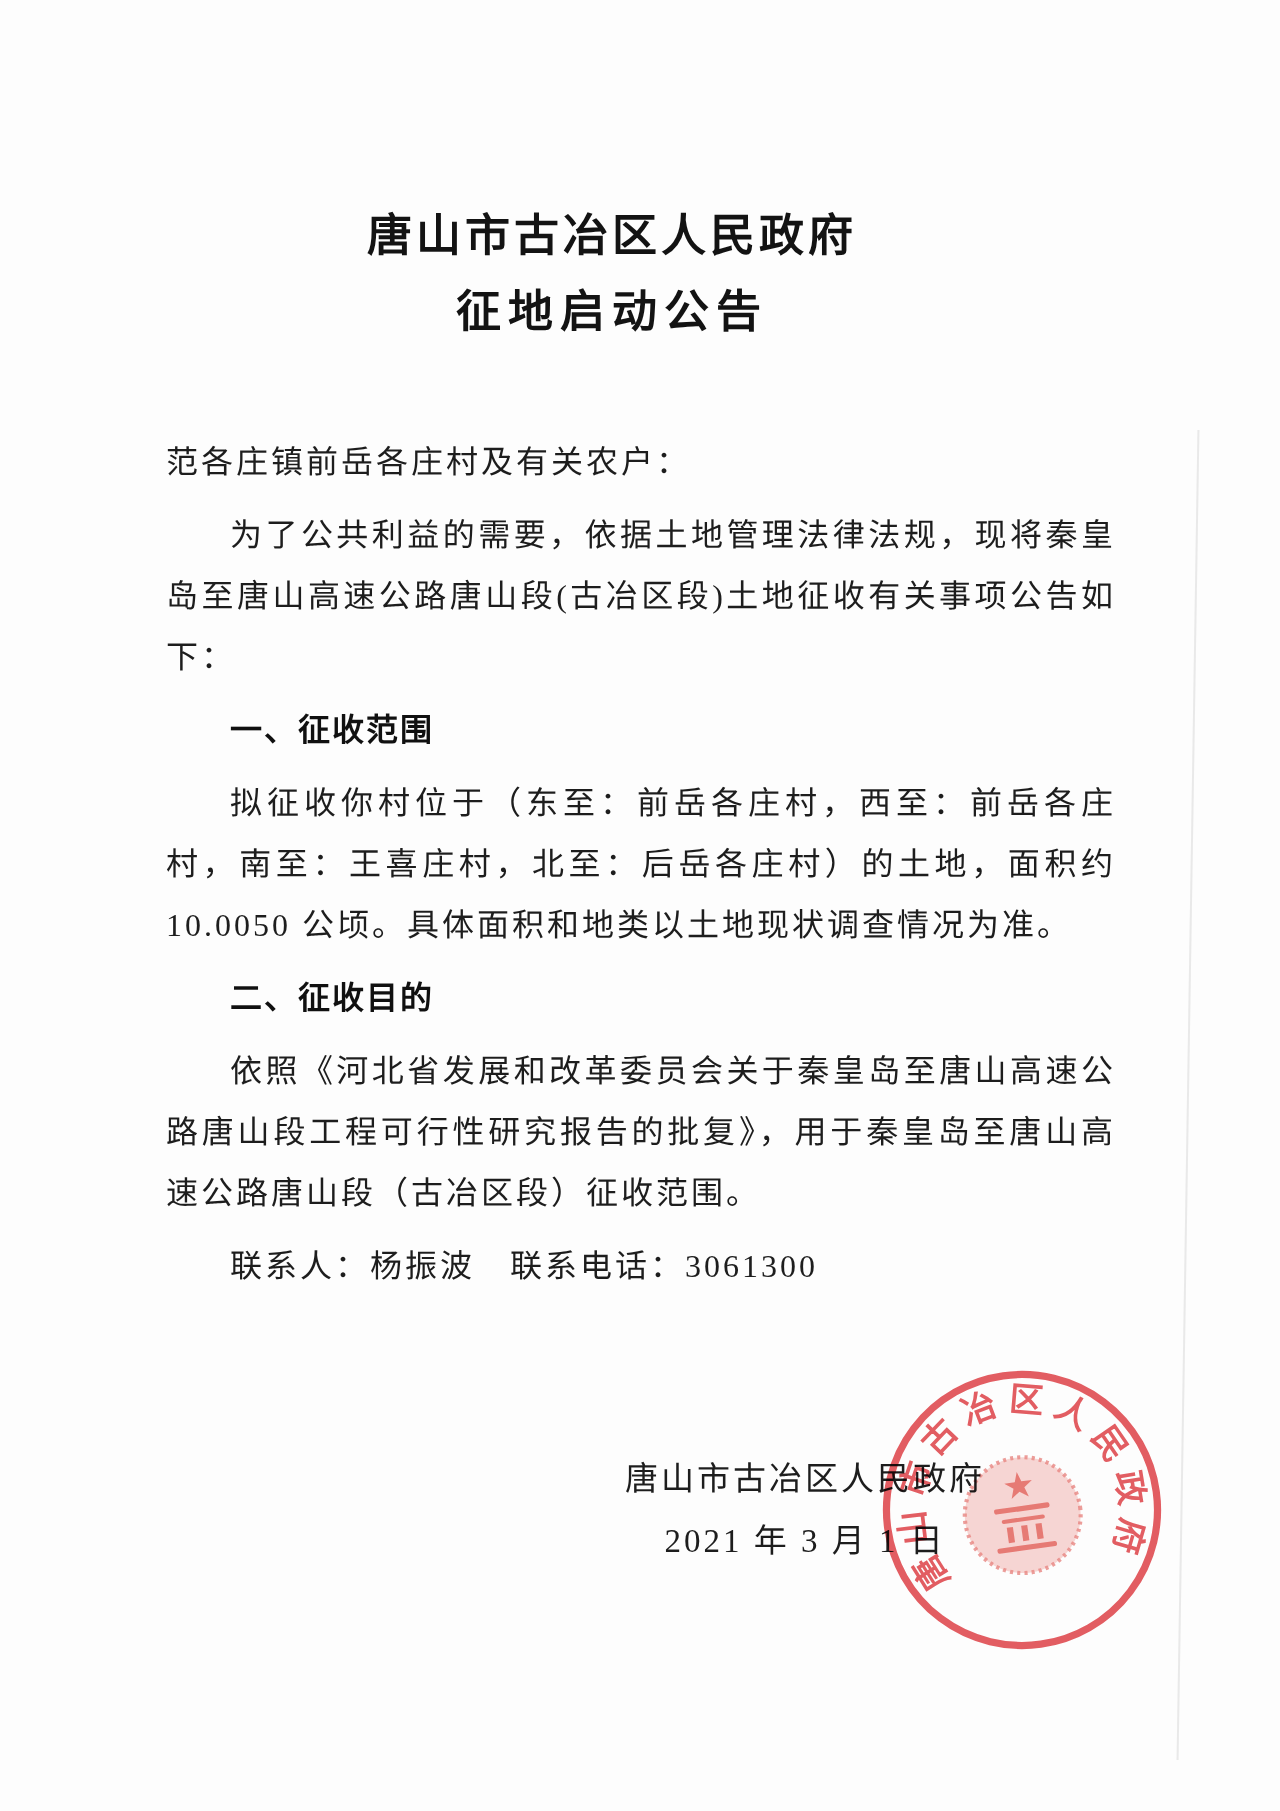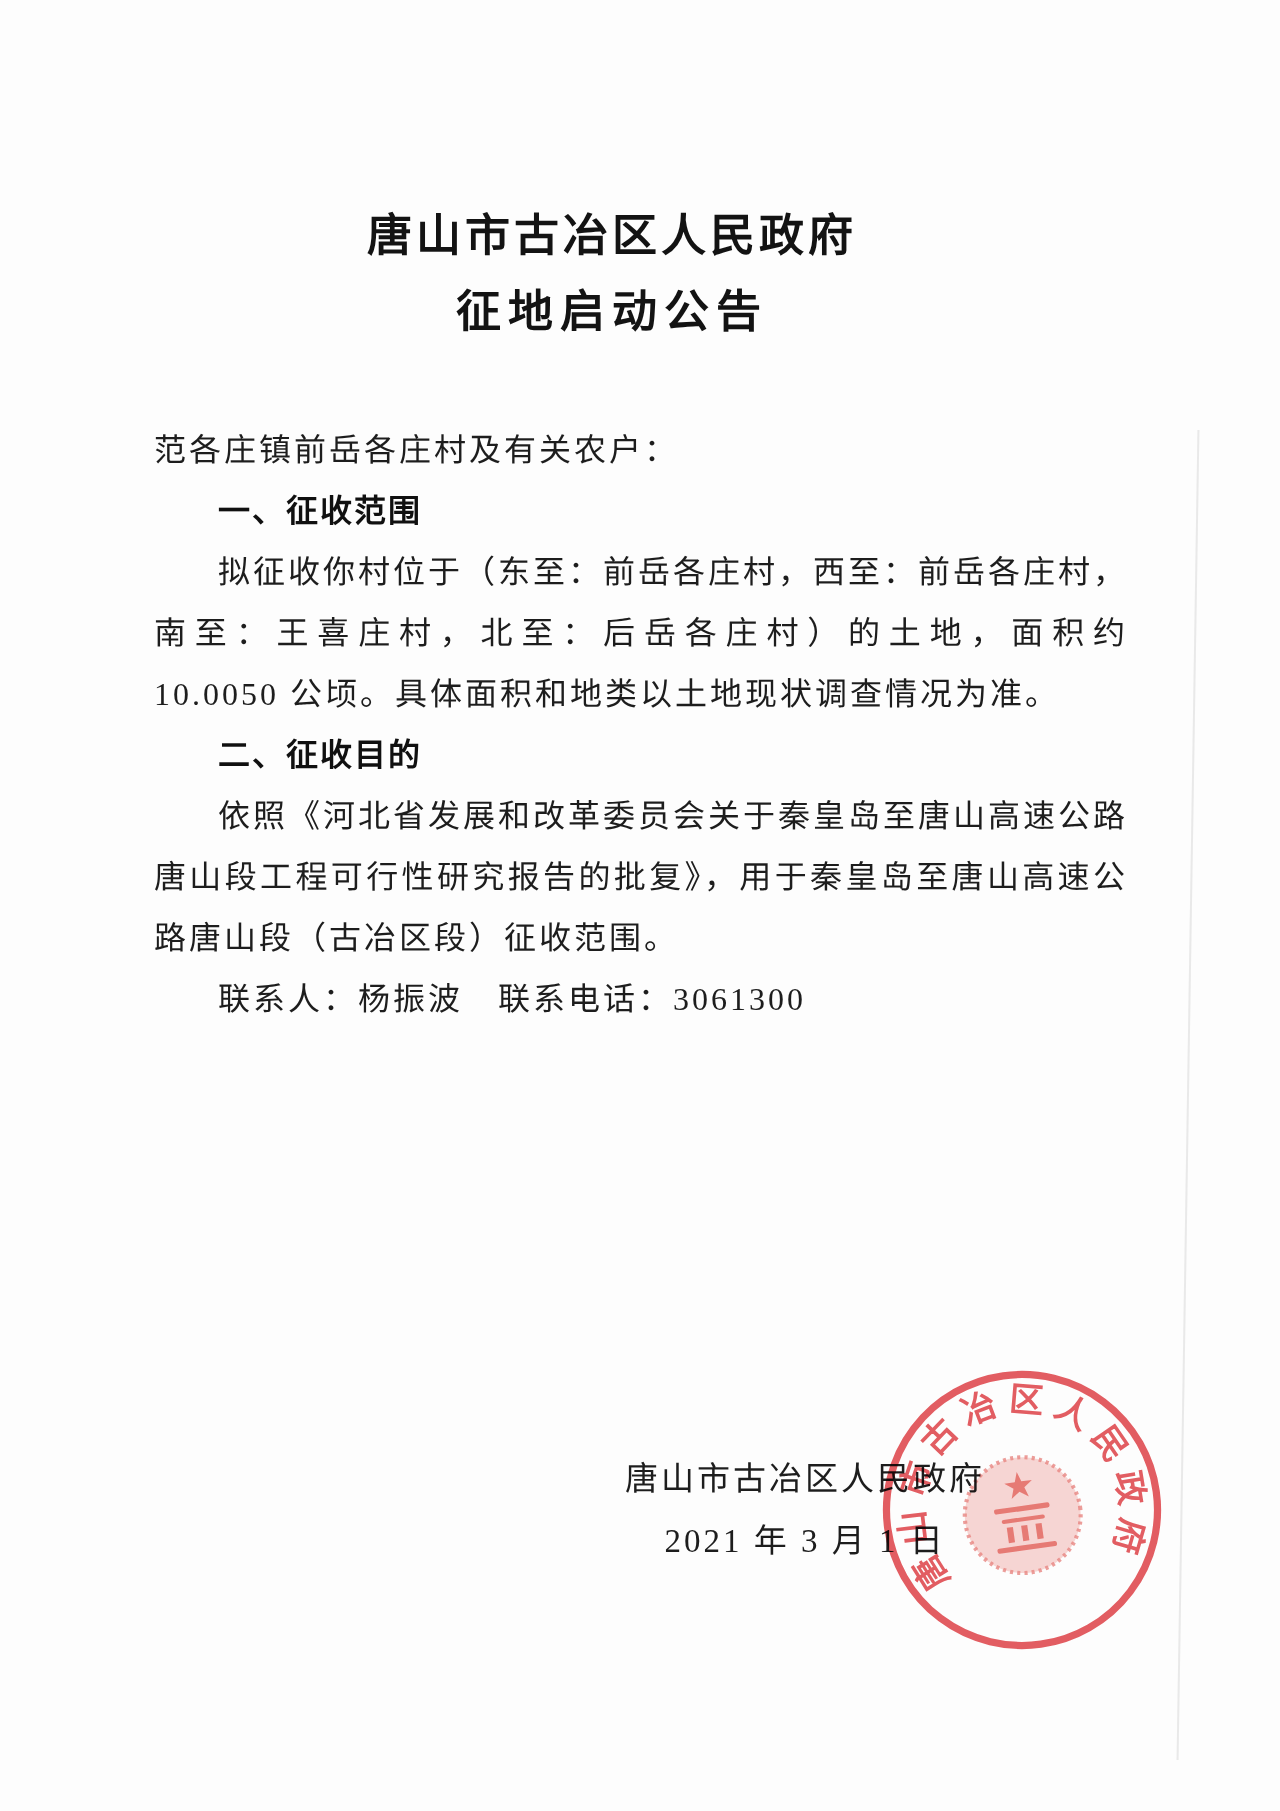--- a/index.html
+++ b/index.html
@@ -22,21 +22,21 @@
     text-align:center;transform:translateX(-28px);
     font-weight:bold;color:#131313;
   }
   .title-line1{font-size:45px;letter-spacing:4px;line-height:76px;}
   .title-line2{font-size:45px;letter-spacing:7px;line-height:76px;}
   .doc-body{
     position:absolute;top:420px;left:154px;width:974px;
     font-size:32px;line-height:61px;letter-spacing:3px;
     text-align:justify;text-justify:inter-character;
   }
-  .doc-body p{margin:0;}
+  .doc-body p{margin:12px;}
   .salutation{text-indent:0;}
   .body-para{text-indent:2em;}
   .heading{
     text-indent:2em;font-weight:bold;color:#101010;
     font-family:Liberation Sans, sans-serif;
     letter-spacing:2px;
   }
   .signature-block{
     position:absolute;top:1448px;right:295px;
     text-align:center;font-size:33px;line-height:62px;letter-spacing:3px;
@@ -61,20 +61,21 @@
   <div class="fold-line"></div>
 
   <div class="title-block">
     <div class="title-line1">唐山市古冶区人民政府</div>
     <div class="title-line2">征地启动公告</div>
   </div>
 
   <div class="doc-body">
     <p class="salutation">范各庄镇前岳各庄村及有关农户：</p>
 
+  <p class="body-para">为了公共利益的需要，依据土地管理法律法规，现将秦皇岛至唐山高速公路唐山段(古冶区段)土地征收有关事项公告如下：</p>
       <p class="heading">一、征收范围</p>
       <p class="body-para">拟征收你村位于（东至：前岳各庄村，西至：前岳各庄村，南至：王喜庄村，北至：后岳各庄村）的土地，面积约 10.0050 公顷。具体面积和地类以土地现状调查情况为准。</p>
       <p class="heading">二、征收目的</p>
       <p class="body-para">依照《河北省发展和改革委员会关于秦皇岛至唐山高速公路唐山段工程可行性研究报告的批复》，用于秦皇岛至唐山高速公路唐山段（古冶区段）征收范围。</p>
       <p class="body-para">联系人：杨振波　联系电话：3061300</p>
     </div>
 
   <div class="signature-block">
     <div>唐山市古冶区人民政府</div>
     <div>2021 年 3 月 1 日</div>

